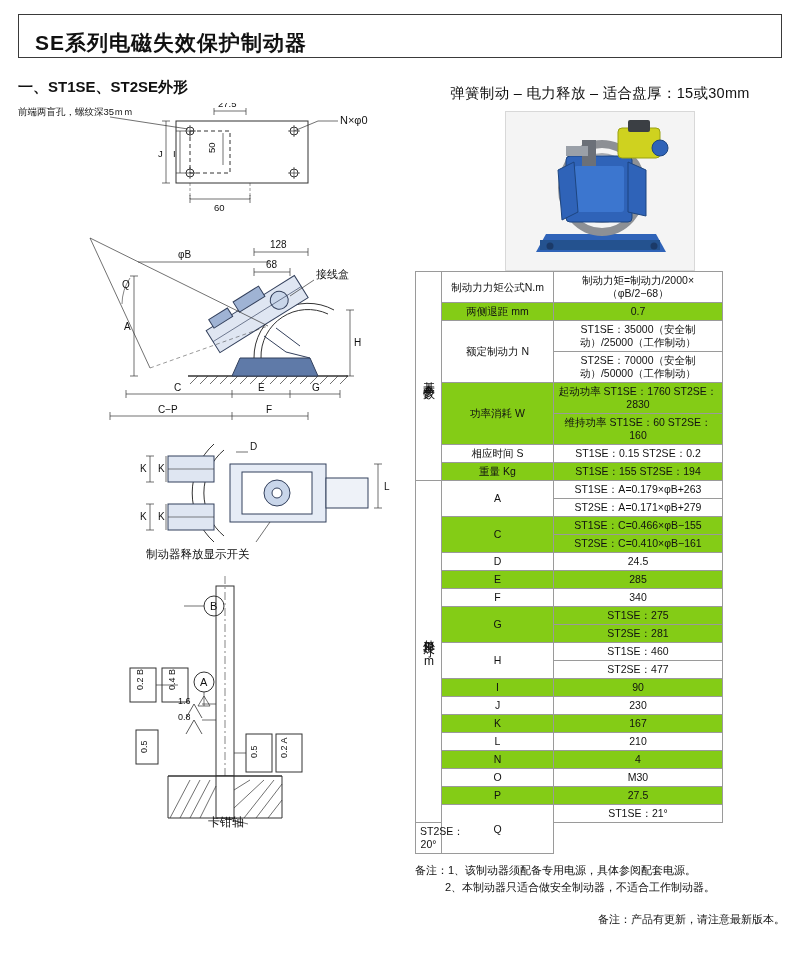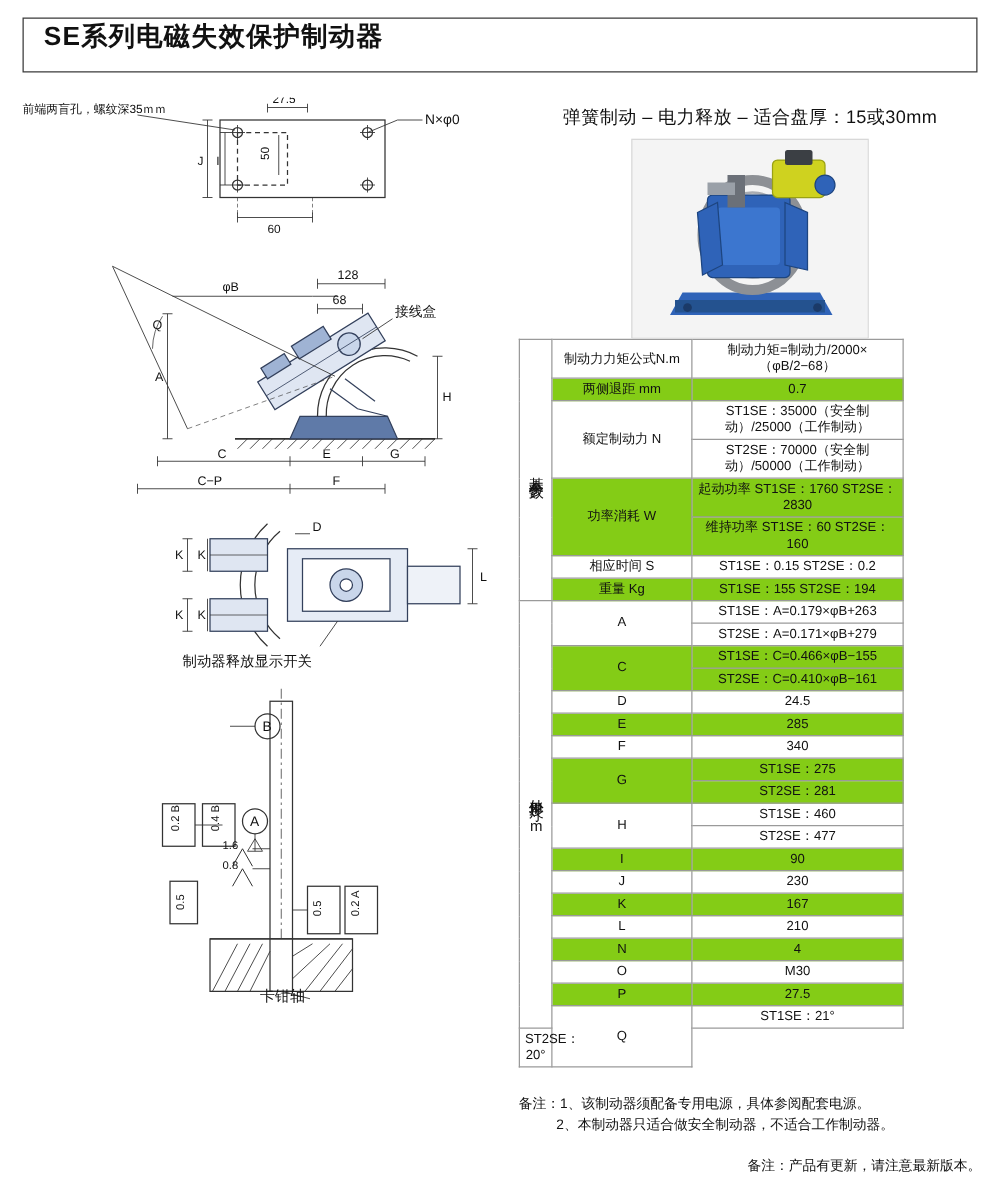--- a/index.html
+++ b/index.html
@@ -11,21 +11,21 @@
     color: #111;
     position: relative;
     overflow: hidden;
   }
   .page { position: relative; width:800px; height:956px; }
 
   
   .title-bar {
     position:absolute; left:18px; top:14px; width:764px; height:44px;
     border:1px solid #3a3a3a;
-    display:flex; align-items:flex-start;
+    display:flex; align-items:flex-end;
   }
   .title-bar .t {
     font-size:21px; font-weight:bold; letter-spacing:1px; padding-left:16px;
   }
 
   
   .left-col { position:absolute; left:18px; top:78px; width:390px; }
   .sec-head {
     font-size:15px; font-weight:bold; margin:0 0 6px 0;
   }
@@ -59,34 +59,35 @@
     width:26px; font-size:12px; font-weight:normal; letter-spacing:2px;
   }
   td.vhead .vtxt {
     writing-mode: vertical-rl; text-orientation: upright;
     display:inline-block; line-height:15px;
   }
   td.lbl { width:112px; text-align:center; }
   td.val { text-align:center; }
   tr.alt td { background:#84cc16; }
 
-  .foot-notes { font-size:11px; margin-top:21px; line-height:17px; }
+  .foot-notes { font-size:11px; margin-top:8px; line-height:17px; }
   .foot-notes .fn2 { padding-left:30px; }
   .ver-note { font-size:11px; text-align:right; margin-top:16px; }
 </style>
 </head>
 <body>
 
 <div class="page">
 
   <div class="title-bar">
     <span class="t">SE系列电磁失效保护制动器</span>
   </div>
 
   <div class="left-col">
+    <div class="sec-head">一、ST1SE、ST2SE外形</div>
 
     <div class="dwg">
       <svg width="390" height="115" viewBox="0 0 390 115">
         <g stroke="#333" fill="none" stroke-width="1">
 
           <rect x="158" y="18" width="132" height="62" fill="#ffffff"></rect>
 
           <rect x="172" y="28" width="40" height="42" stroke-dasharray="4 3"></rect>
 
           <circle cx="172" cy="28" r="4"></circle>

